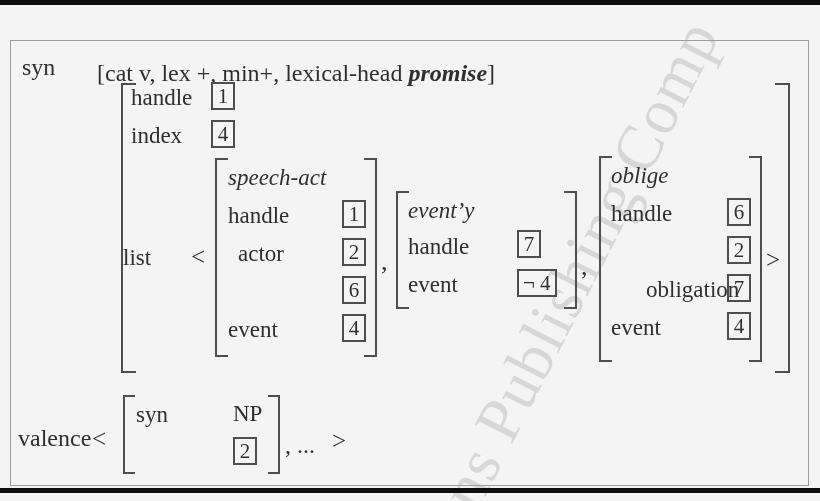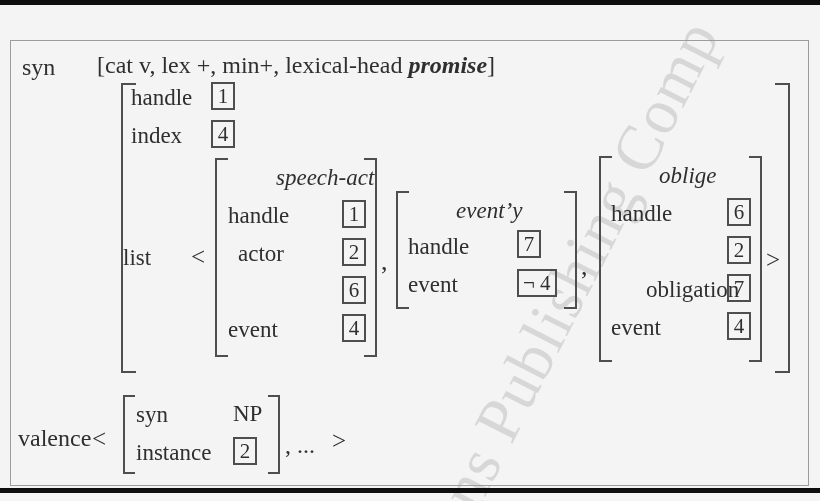--- a/index.html
+++ b/index.html
@@ -20,21 +20,21 @@
     position:absolute;left:10px;top:40px;width:799px;height:446px;
     border:1px solid #9c9c9c;background:transparent;z-index:1;
   }
   .watermark{
     position:absolute;left:425px;top:487px;transform-origin:0 0;
     transform:rotate(-63deg);font-size:64px;white-space:nowrap;
     color:rgba(150,150,150,0.30);z-index:0;letter-spacing:1px;
   }
   .txt{position:absolute;font-size:23px;white-space:nowrap;z-index:2;line-height:1.1;}
   .lbl{font-size:24px;}
-  .type{font-style:italic;margin-left:48px;}
+  .type{font-style:italic;}
   .bi{font-style:italic;font-weight:bold;}
   .punct{font-size:26px;}
   .angle{font-size:25px;}
   .bkt{position:absolute;z-index:2;}
   .bkt.l{border-left:2px solid var(--bk);border-top:2px solid var(--bk);border-bottom:2px solid var(--bk);}
   .bkt.r{border-right:2px solid var(--bk);border-top:2px solid var(--bk);border-bottom:2px solid var(--bk);}
   .tag{
     position:absolute;z-index:2;border:2px solid var(--bk);
     min-width:24px;height:28px;padding:0 4px;
     display:inline-flex;align-items:center;justify-content:center;
@@ -47,21 +47,21 @@
 <div class="screen">
 
   <div class="bar top"></div>
   <div class="bar bottom"></div>
 
   <div class="watermark">ns Publishing Comp</div>
 
   <div class="figure-box"></div>
 
   <div class="txt lbl" style="left:22px;top:54px;">syn</div>
-  <div class="txt lbl" style="left:97px;top:52px;"><span>[</span><span>cat v, lex +, min+, lexical-head </span><span class="bi">promise</span><span>]</span></div>
+  <div class="txt lbl" style="left:97px;top:60px;"><span>[</span><span>cat v, lex +, min+, lexical-head </span><span class="bi">promise</span><span>]</span></div>
 
 
   <div class="bkt l" style="left:121px;top:83px;width:15px;height:290px;"></div>
   <div class="bkt r" style="left:775px;top:83px;width:15px;height:290px;"></div>
 
   <div class="txt" style="left:131px;top:85px;">handle</div>
   <div class="tag" style="left:211px;top:82px;">1</div>
 
   <div class="txt" style="left:131px;top:123px;">index</div>
   <div class="tag" style="left:211px;top:120px;">4</div>
@@ -102,18 +102,17 @@
   <div class="tag" style="left:727px;top:312px;">4</div>
 
   <div class="txt angle" style="left:766px;top:246px;">&gt;</div>
 
   <div class="txt lbl" style="left:18px;top:425px;">valence</div>
   <div class="txt angle" style="left:92px;top:425px;">&lt;</div>
   <div class="bkt l" style="left:123px;top:395px;width:12px;height:79px;"></div>
   <div class="bkt r" style="left:268px;top:395px;width:12px;height:79px;"></div>
   <div class="txt" style="left:136px;top:402px;">syn</div>
   <div class="txt" style="left:233px;top:401px;">NP</div>
-  <div class="txt" style="left:136px;top:440px;">instance</div>
   <div class="tag" style="left:233px;top:437px;">2</div>
   <div class="txt lbl" style="left:285px;top:432px;">, ...</div>
   <div class="txt angle" style="left:332px;top:427px;">&gt;</div>
 
 </div>
 
 </body></html>

